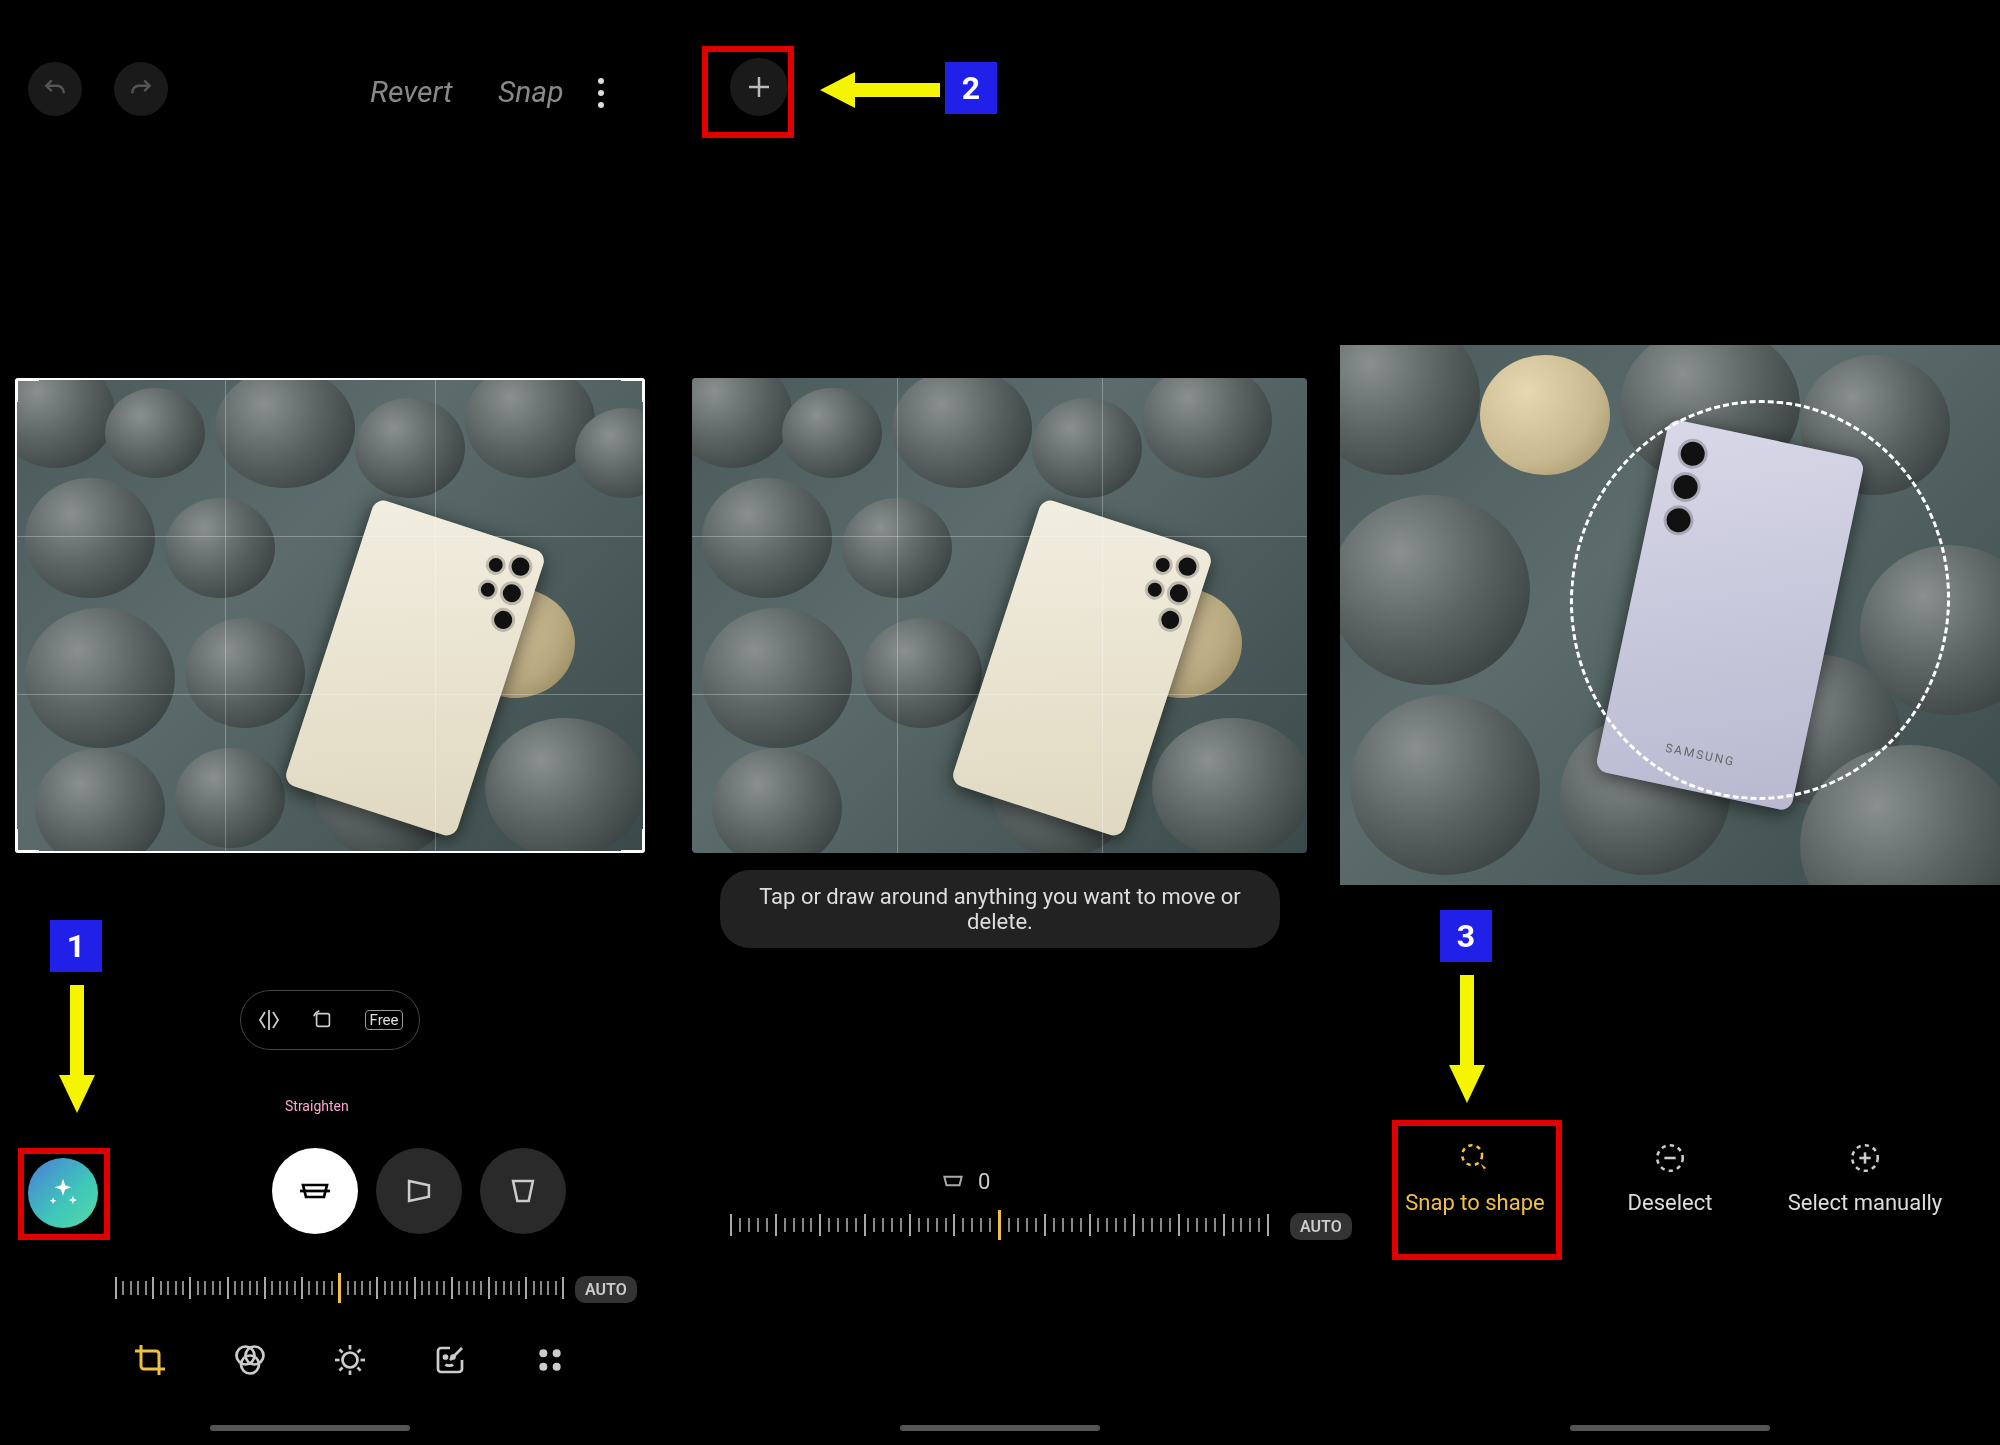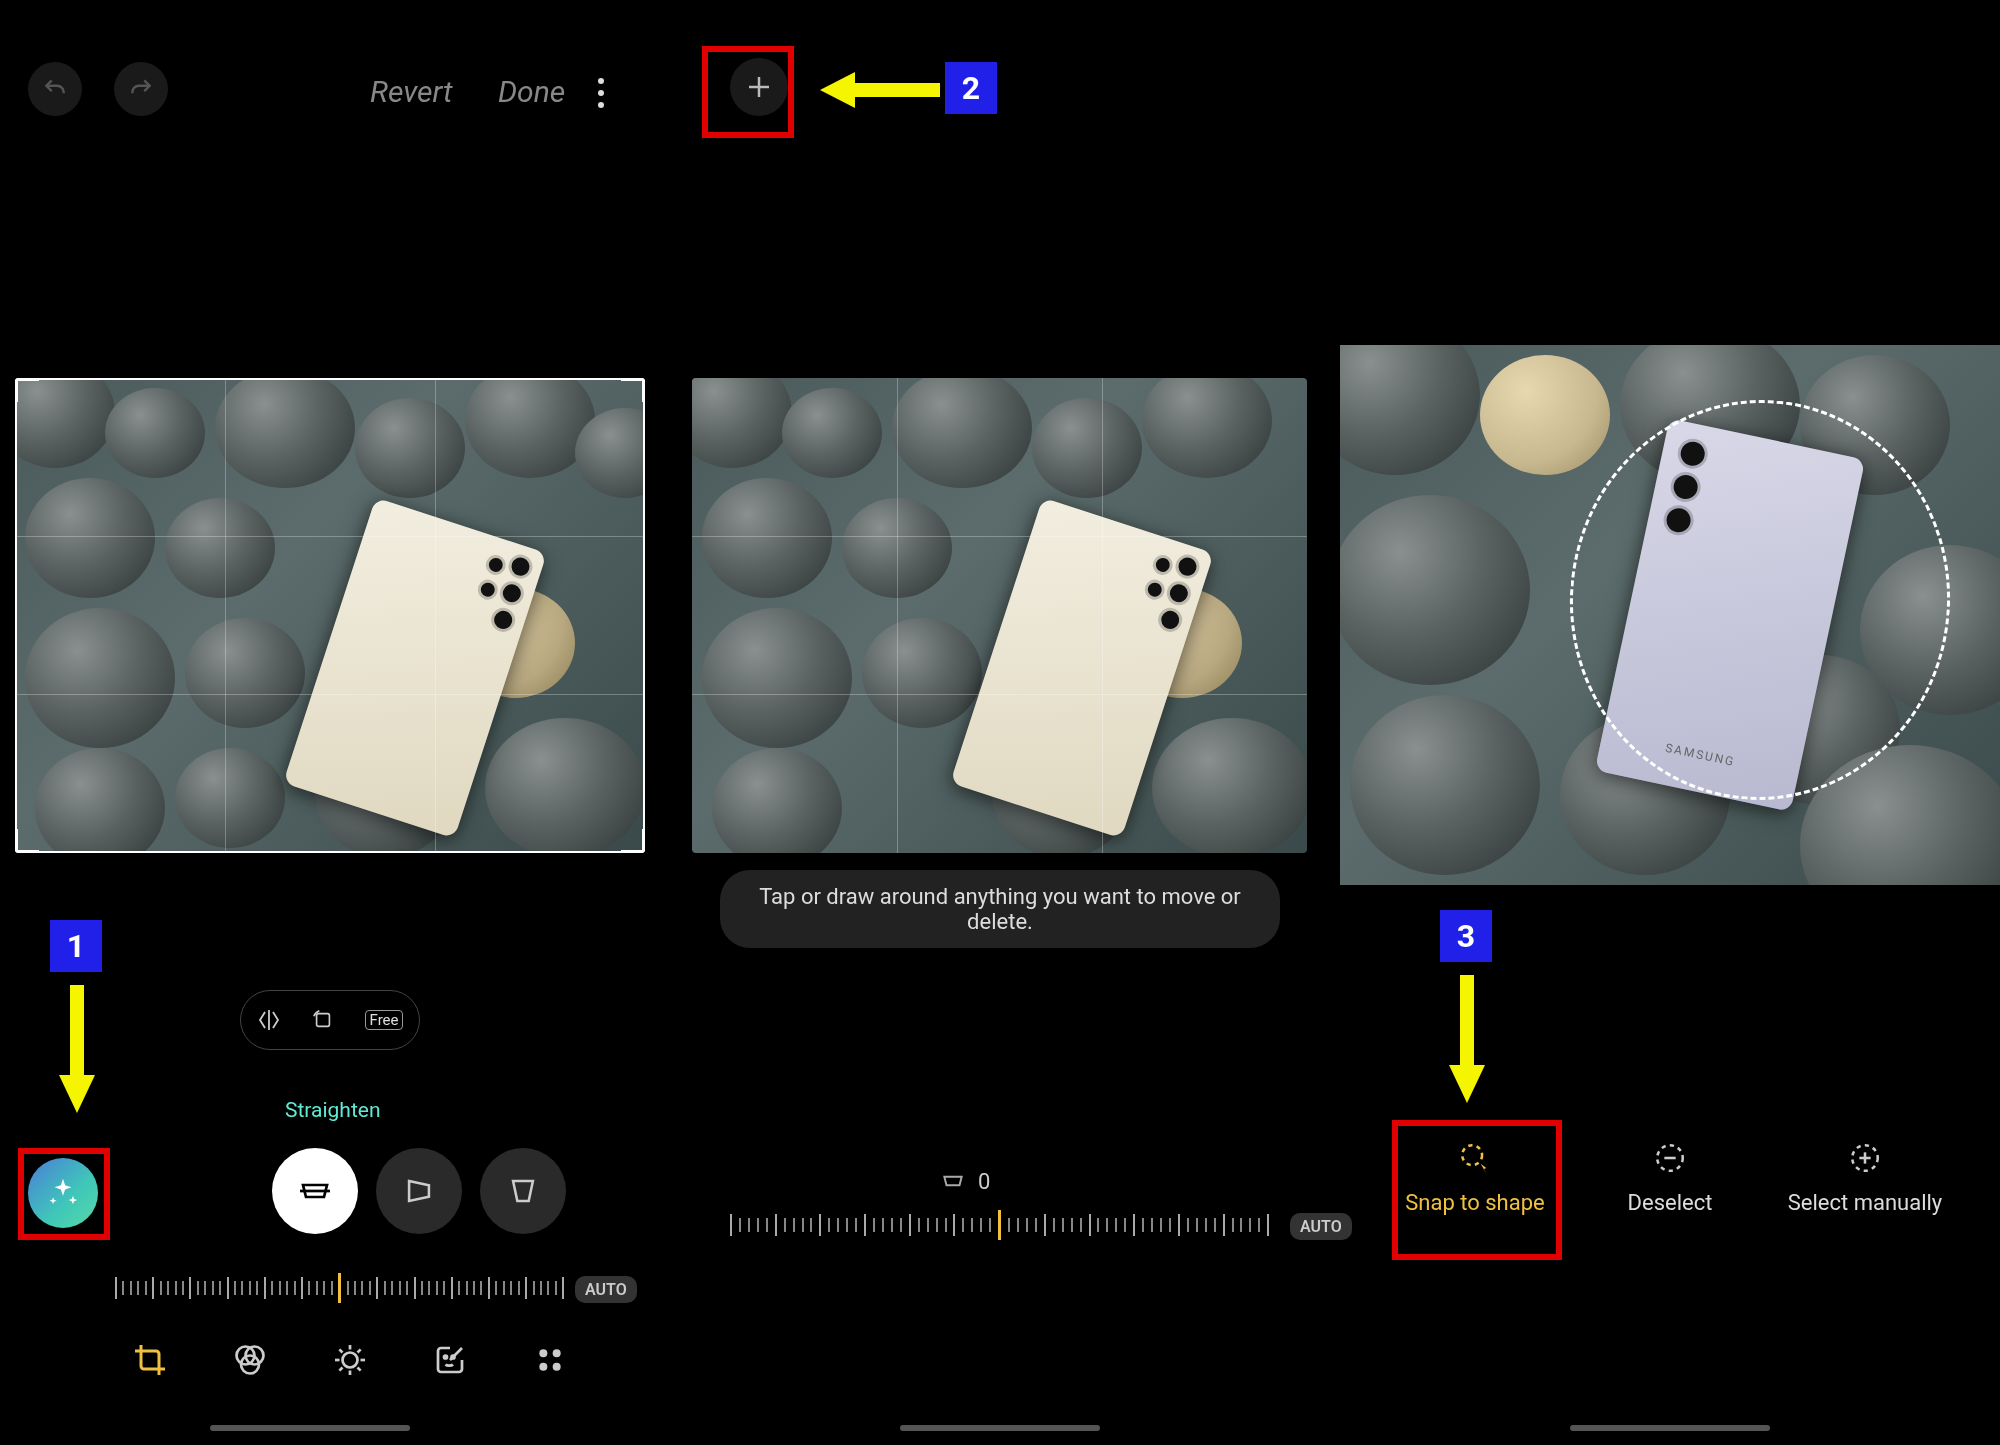--- a/index.html
+++ b/index.html
@@ -31,21 +31,21 @@
   .crop-border{position:absolute; inset:0; border:2px solid #fff;}
   .crop-handle{position:absolute; width:24px; height:24px; border:3px solid #fff;}
   .ch-tl{top:-2px;left:-2px;border-right:none;border-bottom:none;}
   .ch-tr{top:-2px;right:-2px;border-left:none;border-bottom:none;}
   .ch-bl{bottom:-2px;left:-2px;border-right:none;border-top:none;}
   .ch-br{bottom:-2px;right:-2px;border-left:none;border-top:none;}
 
   .p1-aspect-pill{position:absolute; left:240px; top:990px; height:60px; width:180px; border:1.5px solid #444; border-radius:30px; display:flex; align-items:center; justify-content:space-around;}
   .p1-aspect-pill .sm-ico{color:#ddd; font-size:18px;}
 
-  .p1-straighten-label{position:absolute; left:285px; top:1098px; font-size:21px; color:#5eead4;text-align:right;}
+  .p1-straighten-label{position:absolute; left:285px; top:1098px; font-size:14px; color:#f9a8d4;text-align:right;}
   .p1-adj-btns{position:absolute; left:272px; top:1148px; display:flex; gap:18px;}
   .adj-btn{width:86px; height:86px; border-radius:50%; background:#2a2a2a; display:flex; align-items:center; justify-content:center;}
   .adj-btn.active{background:#fff; color:#000;}
 
   .p1-ai-btn{position:absolute; left:28px; top:1158px; width:70px; height:70px; border-radius:50%; background: linear-gradient(135deg,#4a7dd8 0%, #3fc8b8 60%, #58d8a8 100%); display:flex; align-items:center; justify-content:center;}
   .p1-ruler{position:absolute; left:115px; top:1268px; width:450px; height:40px;}
   .p1-auto-badge{position:absolute; left:575px; top:1276px; background:#333; color:#ccc; font-size:16px; font-weight:600; padding:4px 10px; border-radius:10px;}
 
   .p1-tabs{position:absolute; left:130px; top:1340px; display:flex; gap:60px; align-items:center;}
   .tab-ico{width:40px; height:40px; display:flex; align-items:center; justify-content:center; color:#ddd;}
@@ -103,21 +103,21 @@
           <path d="M4 9h10a6 6 0 0 1 6 6v1"></path>
         </svg>
     </div>
     <div class="circ-btn p1-redo">
       <svg width="26" height="26" viewBox="0 0 24 24" fill="none" stroke="#555" stroke-width="2.2">
           <path d="M15 14l5-5-5-5"></path>
           <path d="M20 9H10a6 6 0 0 0-6 6v1"></path>
         </svg>
     </div>
     <div class="p1-revert">Revert</div>
-    <div class="p1-save">Done</div>
+    <div class="p1-save">Snap</div>
     <div class="p1-more">
       <span></span>
       <span></span>
       <span></span>
     </div>
   </div>
 
   <div class="p1-img">
     <div class="pebbles">
       <div class="peb" style="left:-20px;top:-20px;width:120px;height:110px;"></div>

